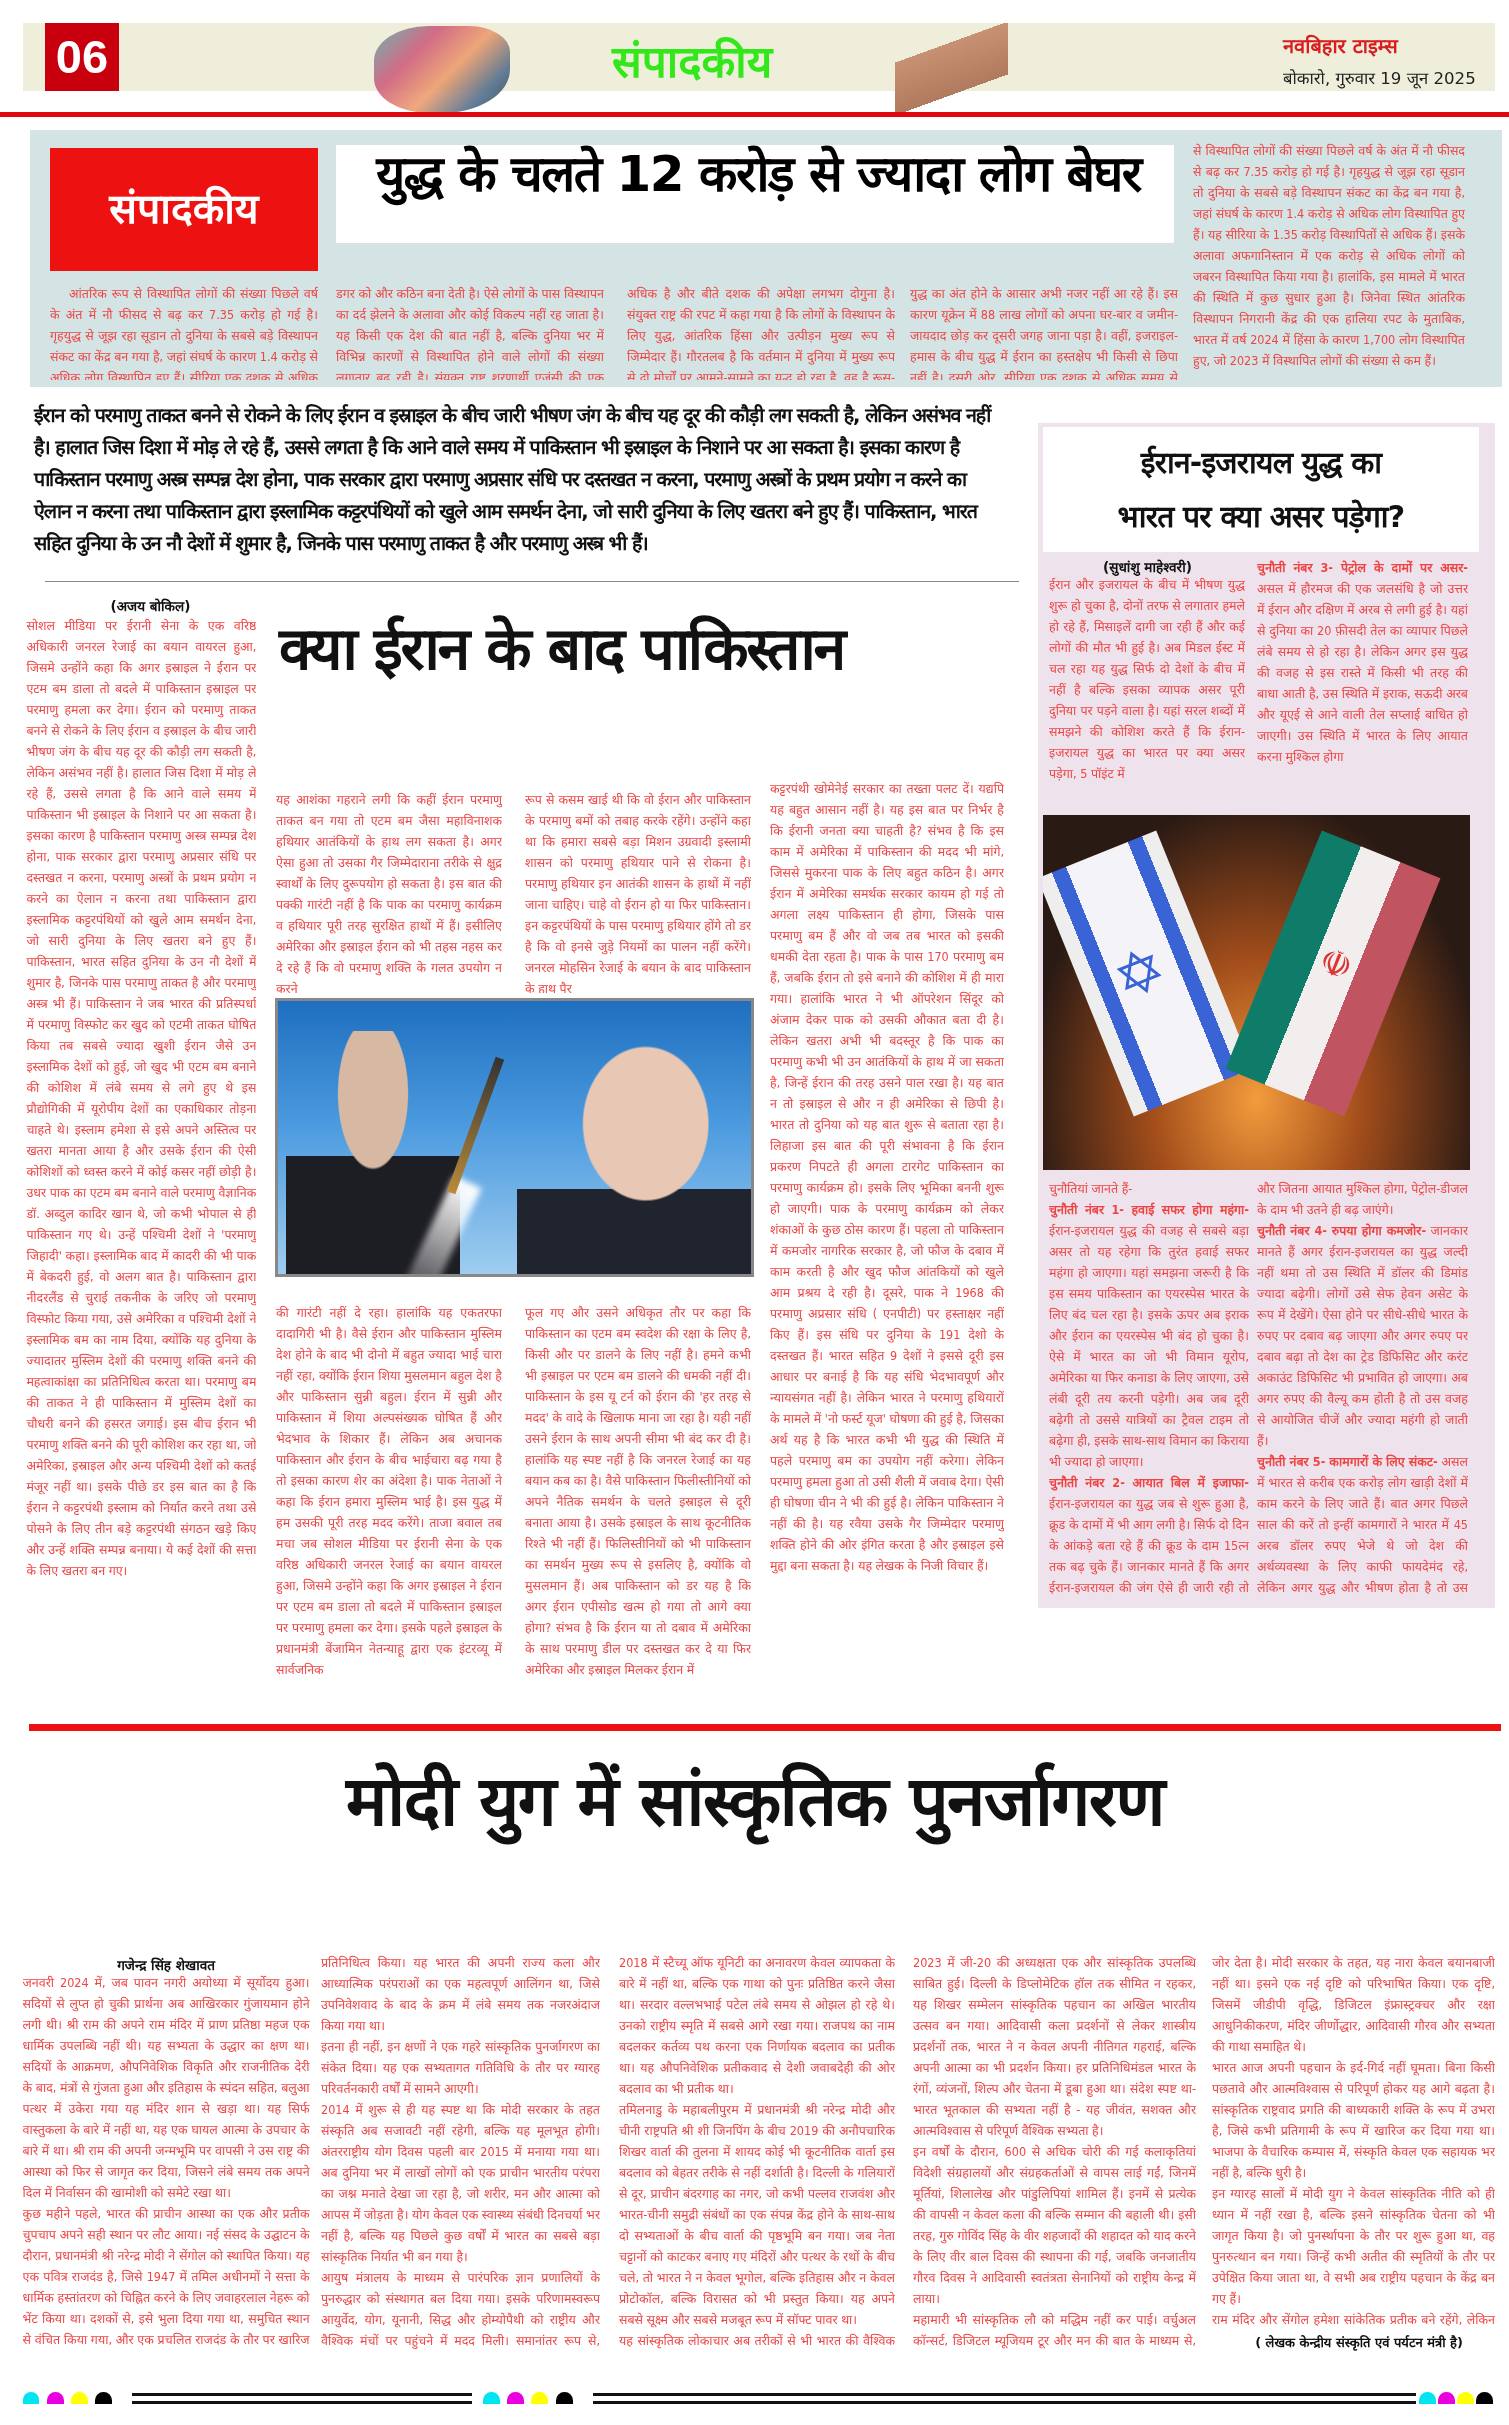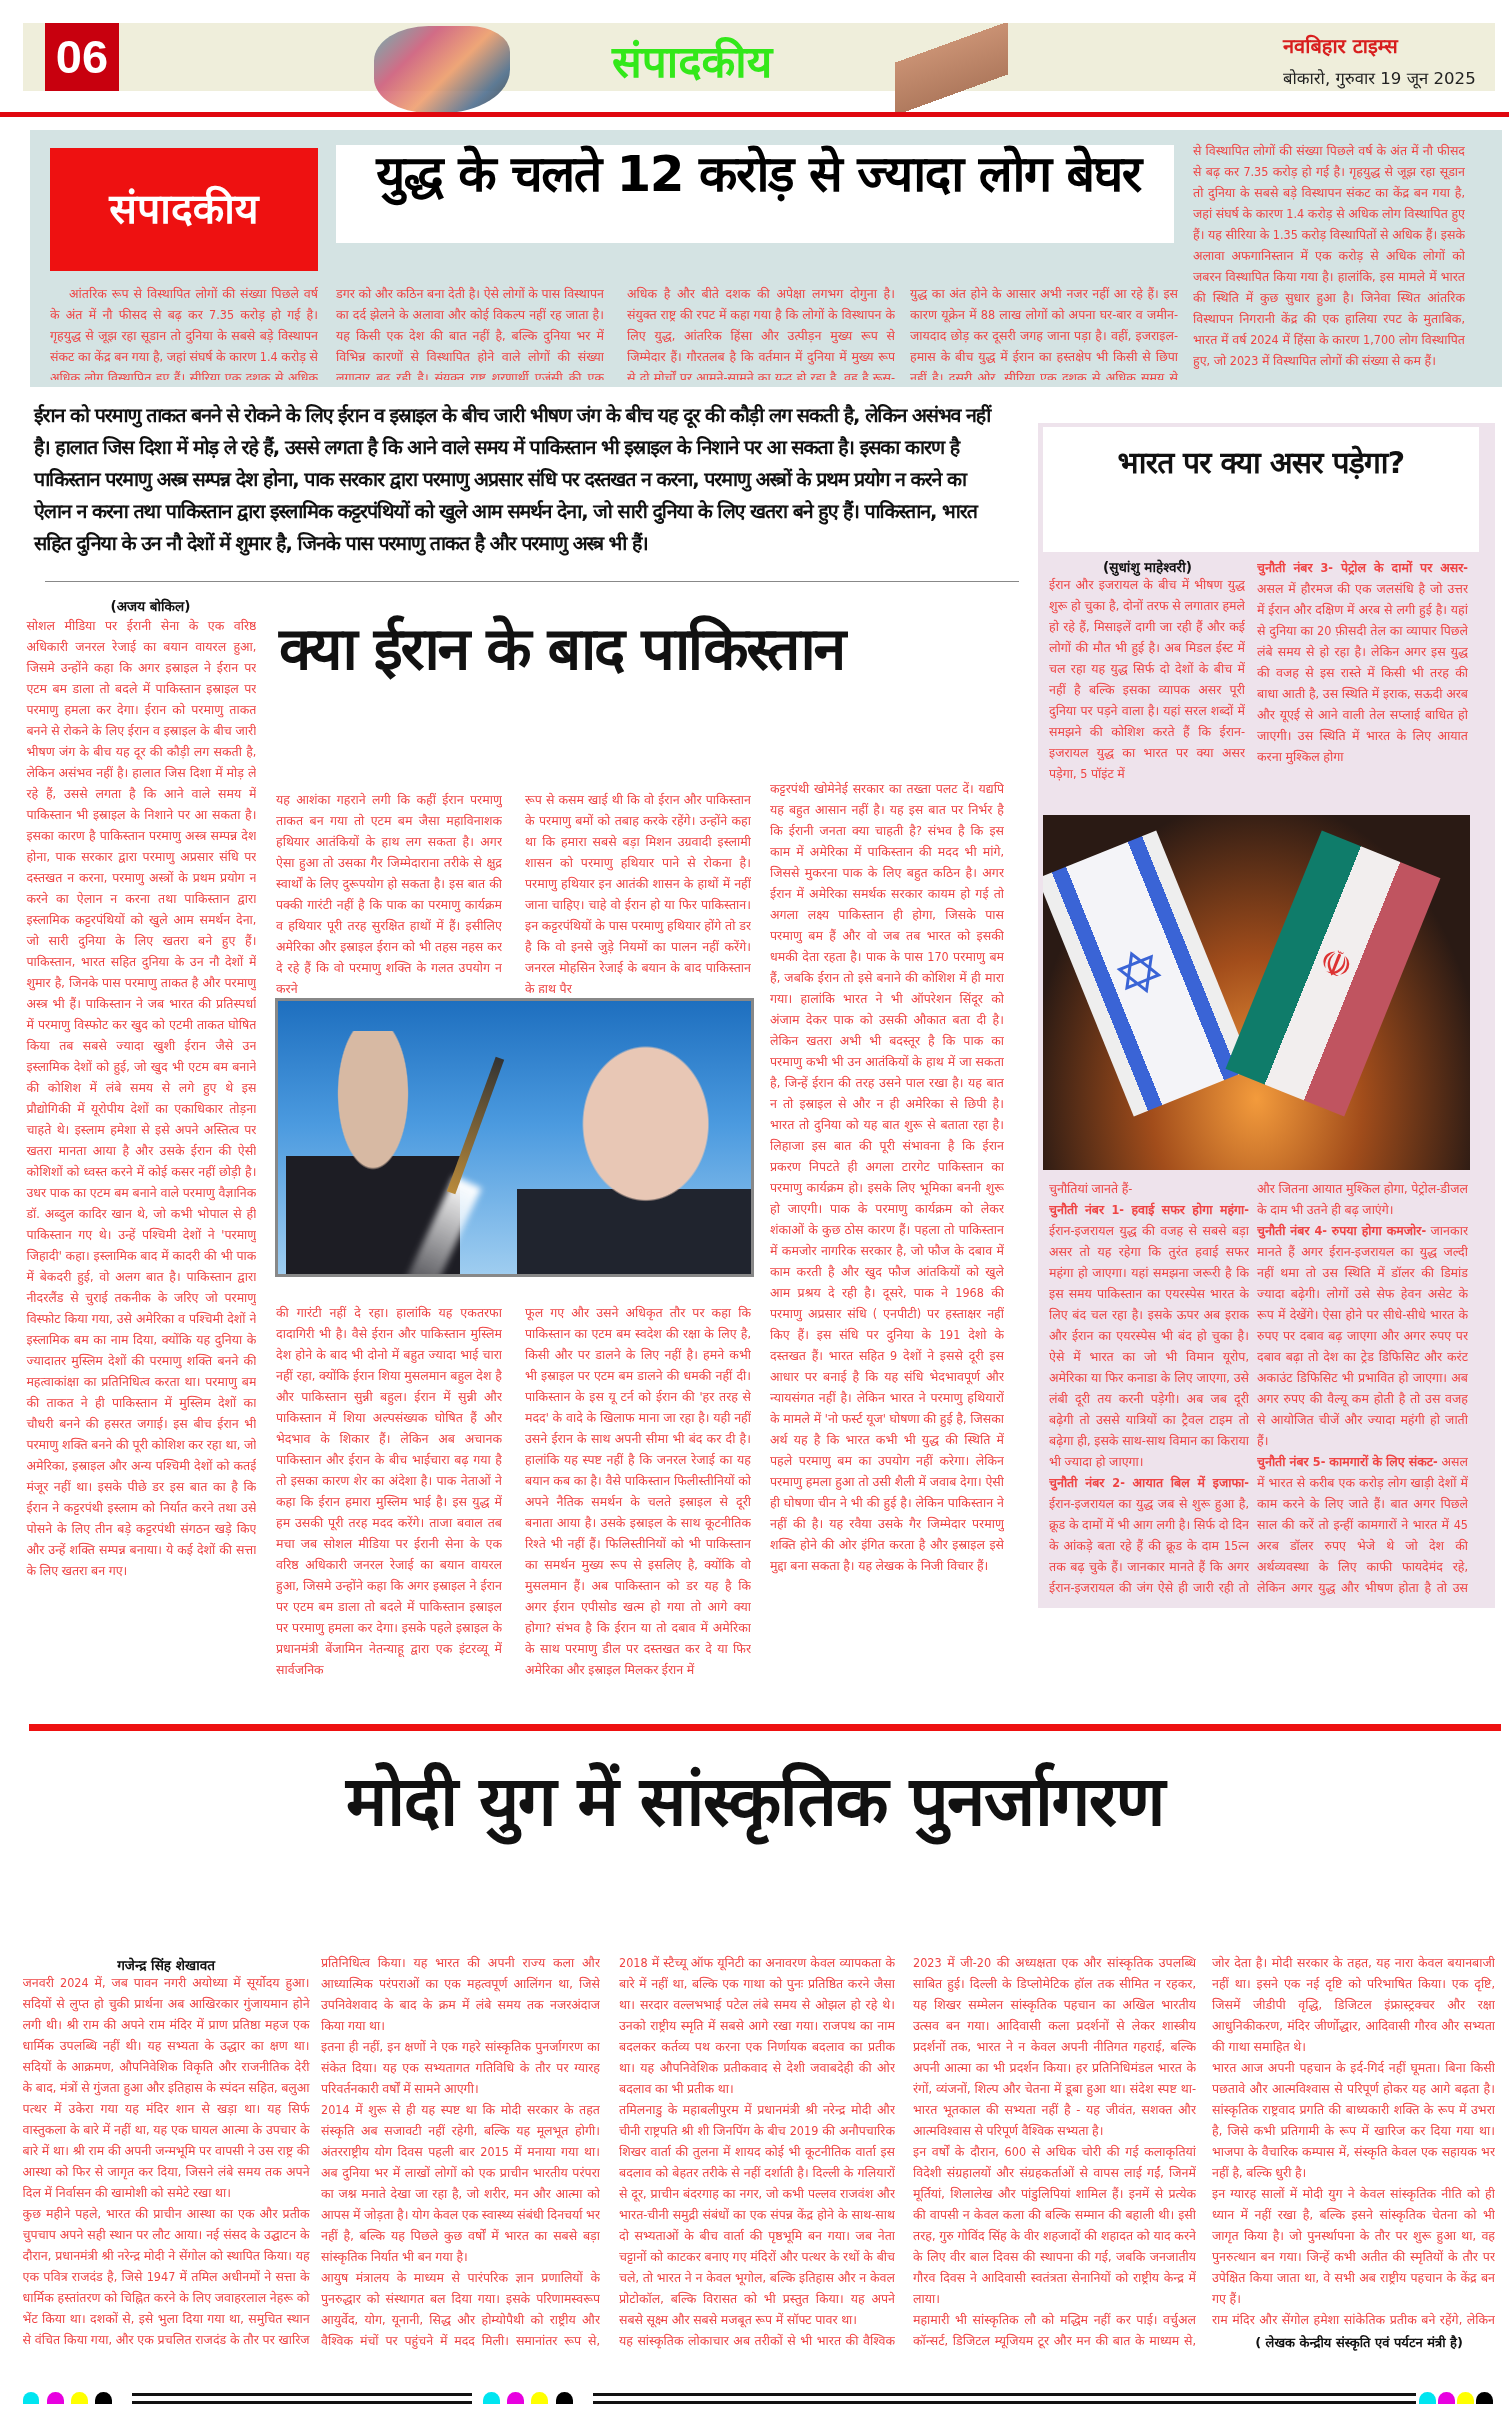--- a/index.html
+++ b/index.html
@@ -86,20 +86,21 @@
   <div class="missile"></div>
   <div class="person-right"></div>
 </div>
 <div class="abs col-text" style="left:276px;top:1302px;width:226px;height:415px;overflow:hidden;">की गारंटी नहीं दे रहा। हालांकि यह एकतरफा दादागिरी भी है। वैसे ईरान और पाकिस्तान मुस्लिम देश होने के बाद भी दोनो में बहुत ज्यादा भाई चारा नहीं रहा, क्योंकि ईरान शिया मुसलमान बहुल देश है और पाकिस्तान सुन्नी बहुल। ईरान में सुन्नी और पाकिस्तान में शिया अल्पसंख्यक घोषित हैं और भेदभाव के शिकार हैं। लेकिन अब अचानक पाकिस्तान और ईरान के बीच भाईचारा बढ़ गया है तो इसका कारण शेर का अंदेशा है। पाक नेताओं ने कहा कि ईरान हमारा मुस्लिम भाई है। इस युद्ध में हम उसकी पूरी तरह मदद करेंगे। ताजा बवाल तब मचा जब सोशल मीडिया पर ईरानी सेना के एक वरिष्ठ अधिकारी जनरल रेजाई का बयान वायरल हुआ, जिसमे उन्होंने कहा कि अगर इस्राइल ने ईरान पर एटम बम डाला तो बदले में पाकिस्तान इस्राइल पर परमाणु हमला कर देगा। इसके पहले इस्राइल के प्रधानमंत्री बेंजामिन नेतन्याहू द्वारा एक इंटरव्यू में सार्वजनिक</div>
 <div class="abs col-text" style="left:525px;top:1302px;width:226px;height:415px;overflow:hidden;">फूल गए और उसने अधिकृत तौर पर कहा कि पाकिस्तान का एटम बम स्वदेश की रक्षा के लिए है, किसी और पर डालने के लिए नहीं है। हमने कभी भी इस्राइल पर एटम बम डालने की धमकी नहीं दी। पाकिस्तान के इस यू टर्न को ईरान की 'हर तरह से मदद' के वादे के खिलाफ माना जा रहा है। यही नहीं उसने ईरान के साथ अपनी सीमा भी बंद कर दी है। हालांकि यह स्पष्ट नहीं है कि जनरल रेजाई का यह बयान कब का है। वैसे पाकिस्तान फिलीस्तीनियों को अपने नैतिक समर्थन के चलते इस्राइल से दूरी बनाता आया है। उसके इस्राइल के साथ कूटनीतिक रिश्ते भी नहीं हैं। फिलिस्तीनियों को भी पाकिस्तान का समर्थन मुख्य रूप से इसलिए है, क्योंकि वो मुसलमान हैं। अब पाकिस्तान को डर यह है कि अगर ईरान एपीसोड खत्म हो गया तो आगे क्या होगा? संभव है कि ईरान या तो दबाव में अमेरिका के साथ परमाणु डील पर दस्तखत कर दे या फिर अमेरिका और इस्राइल मिलकर ईरान में</div>
 <div class="abs col-text" style="left:770px;top:778px;width:234px;height:940px;overflow:hidden;">कट्टरपंथी खोमेनेई सरकार का तख्ता पलट दें। यद्यपि यह बहुत आसान नहीं है। यह इस बात पर निर्भर है कि ईरानी जनता क्या चाहती है? संभव है कि इस काम में अमेरिका में पाकिस्तान की मदद भी मांगे, जिससे मुकरना पाक के लिए बहुत कठिन है। अगर ईरान में अमेरिका समर्थक सरकार कायम हो गई तो अगला लक्ष्य पाकिस्तान ही होगा, जिसके पास परमाणु बम हैं और वो जब तब भारत को इसकी धमकी देता रहता है। पाक के पास 170 परमाणु बम हैं, जबकि ईरान तो इसे बनाने की कोशिश में ही मारा गया। हालांकि भारत ने भी ऑपरेशन सिंदूर को अंजाम देकर पाक को उसकी औकात बता दी है। लेकिन खतरा अभी भी बदस्तूर है कि पाक का परमाणु कभी भी उन आतंकियों के हाथ में जा सकता है, जिन्हें ईरान की तरह उसने पाल रखा है। यह बात न तो इस्राइल से और न ही अमेरिका से छिपी है। भारत तो दुनिया को यह बात शुरू से बताता रहा है। लिहाजा इस बात की पूरी संभावना है कि ईरान प्रकरण निपटते ही अगला टारगेट पाकिस्तान का परमाणु कार्यक्रम हो। इसके लिए भूमिका बननी शुरू हो जाएगी। पाक के परमाणु कार्यक्रम को लेकर शंकाओं के कुछ ठोस कारण हैं। पहला तो पाकिस्तान में कमजोर नागरिक सरकार है, जो फौज के दबाव में काम करती है और खुद फौज आंतकियों को खुले आम प्रश्रय दे रही है। दूसरे, पाक ने 1968 की परमाणु अप्रसार संधि ( एनपीटी) पर हस्ताक्षर नहीं किए हैं। इस संधि पर दुनिया के 191 देशो के दस्तखत हैं। भारत सहित 9 देशों ने इससे दूरी इस आधार पर बनाई है कि यह संधि भेदभावपूर्ण और न्यायसंगत नहीं है। लेकिन भारत ने परमाणु हथियारों के मामले में 'नो फर्स्ट यूज' घोषणा की हुई है, जिसका अर्थ यह है कि भारत कभी भी युद्ध की स्थिति में पहले परमाणु बम का उपयोग नहीं करेगा। लेकिन परमाणु हमला हुआ तो उसी शैली में जवाब देगा। ऐसी ही घोषणा चीन ने भी की हुई है। लेकिन पाकिस्तान ने नहीं की है। यह रवैया उसके गैर जिम्मेदार परमाणु शक्ति होने की ओर इंगित करता है और इस्राइल इसे मुद्दा बना सकता है। यह लेखक के निजी विचार हैं।</div>
 
 <div class="abs impact-box"></div>
 <div class="abs impact-headline-box"></div>
 <div class="abs impact-headline">
+  <div>ईरान-इजरायल युद्ध का</div>
   <div>भारत पर क्या असर पड़ेगा?</div>
 </div>
 <div class="abs byline" style="left:1053px;top:557px;width:189px;">(सुधांशु माहेश्वरी)</div>
 <div class="abs col-text" style="left:1049px;top:574px;width:196px;height:234px;overflow:hidden;">ईरान और इजरायल के बीच में भीषण युद्ध शुरू हो चुका है, दोनों तरफ से लगातार हमले हो रहे हैं, मिसाइलें दागी जा रही हैं और कई लोगों की मौत भी हुई है। अब मिडल ईस्ट में चल रहा यह युद्ध सिर्फ दो देशों के बीच में नहीं है बल्कि इसका व्यापक असर पूरी दुनिया पर पड़ने वाला है। यहां सरल शब्दों में समझने की कोशिश करते हैं कि ईरान-इजरायल युद्ध का भारत पर क्या असर पड़ेगा, 5 पॉइंट में</div>
 <div class="abs col-text" style="left:1257px;top:557px;width:211px;height:253px;overflow:hidden;">
   <span class="challenge-title">चुनौती नंबर 3- पेट्रोल के दामों पर असर-</span>
   <span>असल में हौरमज की एक जलसंधि है जो उत्तर में ईरान और दक्षिण में अरब से लगी हुई है। यहां से दुनिया का 20 फ़ीसदी तेल का व्यापार पिछले लंबे समय से हो रहा है। लेकिन अगर इस युद्ध की वजह से इस रास्ते में किसी भी तरह की बाधा आती है, उस स्थिति में इराक, सऊदी अरब और यूएई से आने वाली तेल सप्लाई बाधित हो जाएगी। उस स्थिति में भारत के लिए आयात करना मुश्किल होगा</span>
 </div>
 <div class="abs flag-photo">
   <div class="flag-il">

